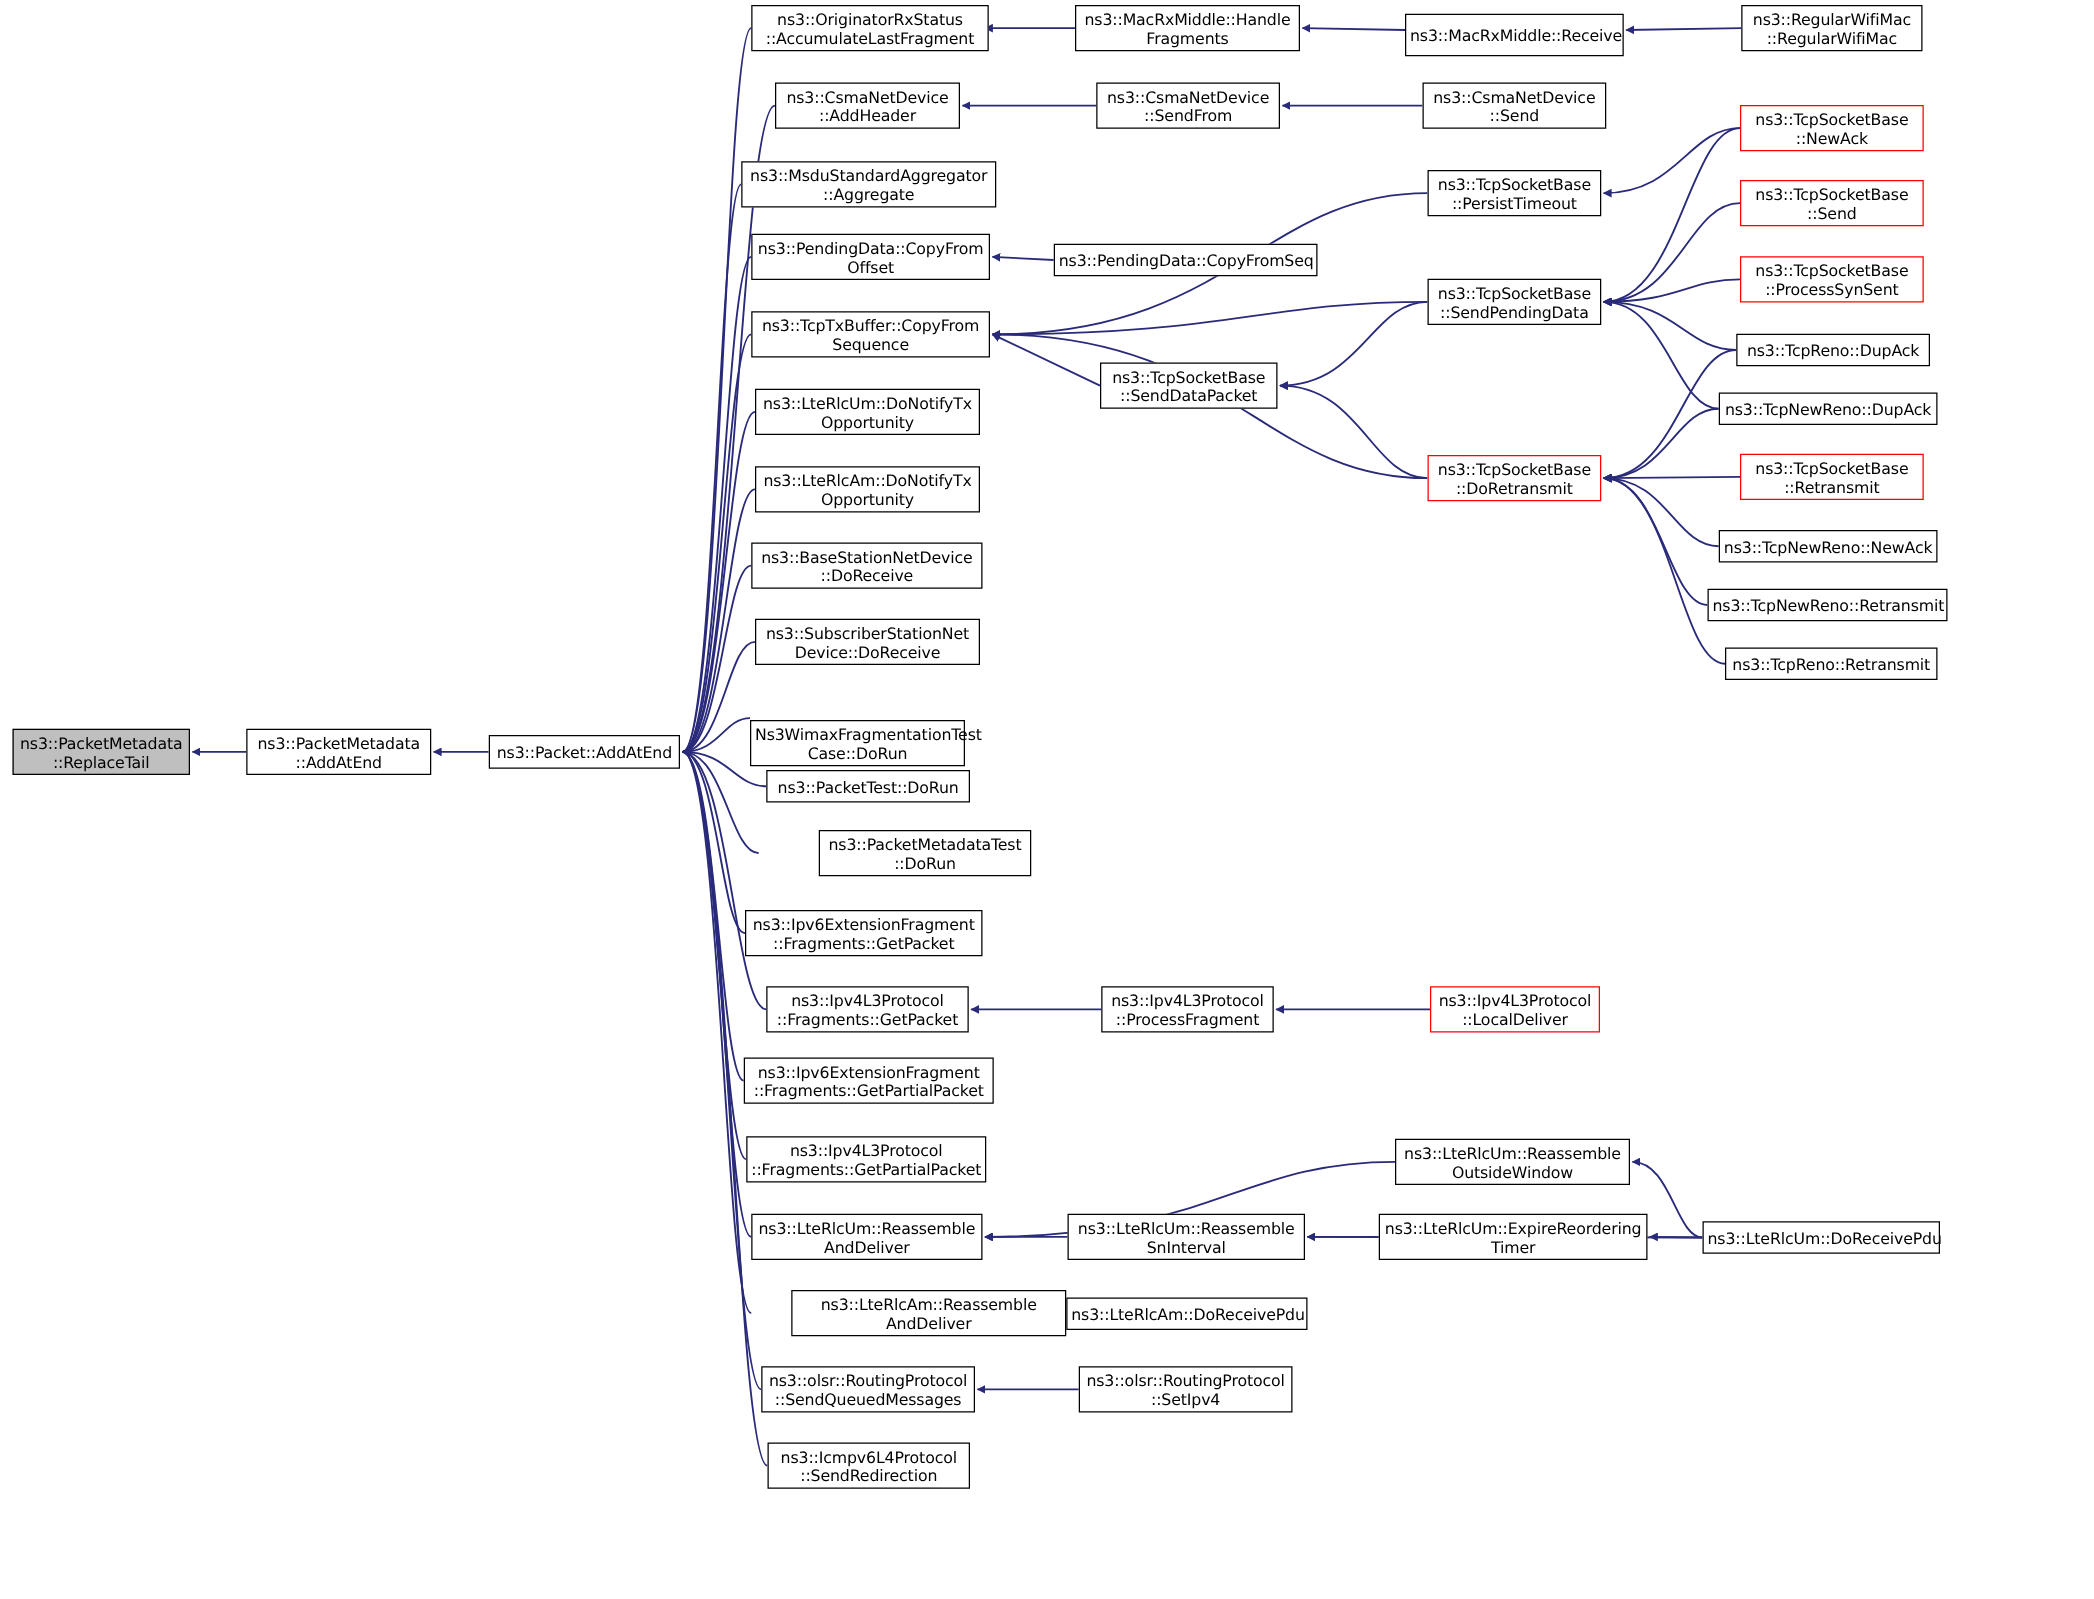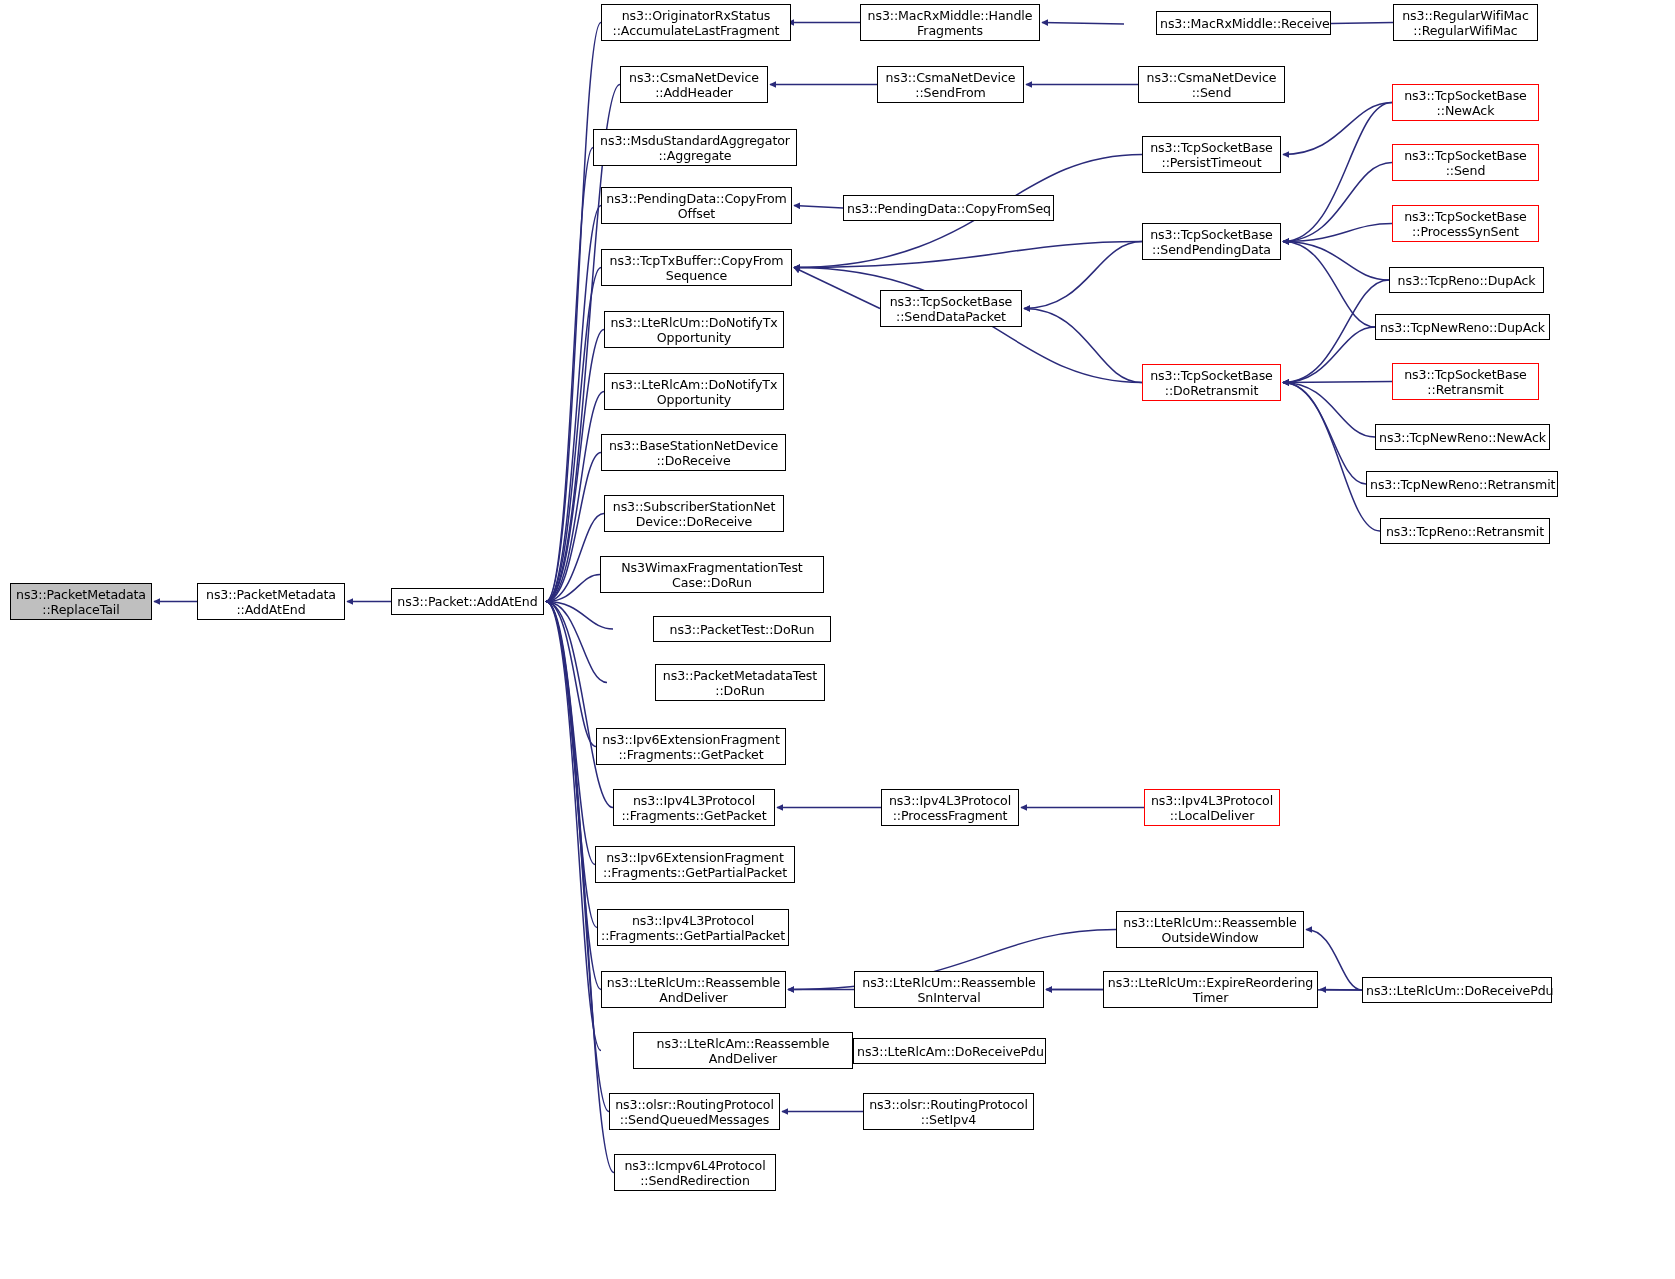--- a/index.html
+++ b/index.html
@@ -117,23 +117,23 @@
       <div class="node" style="left: 601px; top: 249px; width: 191px; height: 37px;"><span class="lbl">ns3::TcpTxBuffer::CopyFrom
 Sequence</span></div>
       <div class="node" style="left: 604px; top: 311px; width: 180px; height: 37px; justify-content: center;"><span class="lbl">ns3::LteRlcUm::DoNotifyTx
 Opportunity</span></div>
       <div class="node" style="left: 604px; top: 373px; width: 180px; height: 37px;"><span class="lbl">ns3::LteRlcAm::DoNotifyTx
 Opportunity</span></div>
       <div class="node" style="left: 601px; top: 434px; width: 185px; height: 37px;"><span class="lbl">ns3::BaseStationNetDevice
 ::DoReceive</span></div>
       <div class="node" style="left: 604px; top: 495px; width: 180px; height: 37px;"><span class="lbl">ns3::SubscriberStationNet
 Device::DoReceive</span></div>
-      <div class="node" style="left: 600px; top: 556px; width: 224px; height: 37px;"><span class="lbl">Ns3WimaxFragmentationTest
+      <div class="node" style="left: 600px; top: 576px; width: 172px; height: 37px;"><span class="lbl">Ns3WimaxFragmentationTest
 Case::DoRun</span></div>
-      <div class="node" style="left: 613px; top: 616px; width: 178px; height: 26px; margin-left: 40px;"><span class="lbl">ns3::PacketTest::DoRun</span></div>
+      <div class="node" style="left: 613px; top: 616px; width: 163px; height: 26px;"><span class="lbl">ns3::PacketTest::DoRun</span></div>
       <div class="node" style="left: 607px; top: 664px; width: 170px; height: 37px; margin-left: 48px;"><span class="lbl">ns3::PacketMetadataTest
 ::DoRun</span></div>
       <div class="node" style="left: 596px; top: 728px; width: 190px; height: 37px;"><span class="lbl">ns3::Ipv6ExtensionFragment
 ::Fragments::GetPacket</span></div>
       <div class="node" style="left: 613px; top: 789px; width: 162px; height: 37px;"><span class="lbl">ns3::Ipv4L3Protocol
 ::Fragments::GetPacket</span></div>
       <div class="node" style="left: 595px; top: 846px; width: 200px; height: 37px;"><span class="lbl">ns3::Ipv6ExtensionFragment
 ::Fragments::GetPartialPacket</span></div>
       <div class="node" style="left: 597px; top: 909px; width: 192px; height: 37px;"><span class="lbl">ns3::Ipv4L3Protocol
 ::Fragments::GetPartialPacket</span></div>
@@ -152,21 +152,21 @@
       <div class="node" style="left: 843px; top: 195px; width: 211px; height: 26px;"><span class="lbl">ns3::PendingData::CopyFromSeq</span></div>
       <div class="node" style="left: 880px; top: 290px; width: 142px; height: 37px;"><span class="lbl">ns3::TcpSocketBase
 ::SendDataPacket</span></div>
       <div class="node" style="left: 881px; top: 789px; width: 138px; height: 37px;"><span class="lbl">ns3::Ipv4L3Protocol
 ::ProcessFragment</span></div>
       <div class="node" style="left: 854px; top: 971px; width: 190px; height: 37px;"><span class="lbl">ns3::LteRlcUm::Reassemble
 SnInterval</span></div>
       <div class="node" style="left: 853px; top: 1038px; width: 193px; height: 26px;"><span class="lbl">ns3::LteRlcAm::DoReceivePdu</span></div>
       <div class="node" style="left: 863px; top: 1093px; width: 171px; height: 37px;"><span class="lbl">ns3::olsr::RoutingProtocol
 ::SetIpv4</span></div>
-      <div class="node" style="left: 1156px; top: 11px; width: 175px; height: 24px;"><span class="lbl">ns3::MacRxMiddle::Receive</span></div>
+      <div class="node" style="left: 1124px; top: 11px; width: 175px; height: 34px;"><span class="lbl">ns3::MacRxMiddle::Receive</span></div>
       <div class="node" style="left: 1138px; top: 66px; width: 147px; height: 37px;"><span class="lbl">ns3::CsmaNetDevice
 ::Send</span></div>
       <div class="node" style="left: 1142px; top: 136px; width: 139px; height: 37px;"><span class="lbl">ns3::TcpSocketBase
 ::PersistTimeout</span></div>
       <div class="node" style="left: 1142px; top: 223px; width: 139px; height: 37px;"><span class="lbl">ns3::TcpSocketBase
 ::SendPendingData</span></div>
       <div class="node hl" style="left: 1142px; top: 364px; width: 139px; height: 37px;"><span class="lbl">ns3::TcpSocketBase
 ::DoRetransmit</span></div>
       <div class="node hl" style="left: 1144px; top: 789px; width: 136px; height: 37px;"><span class="lbl">ns3::Ipv4L3Protocol
 ::LocalDeliver</span></div>

